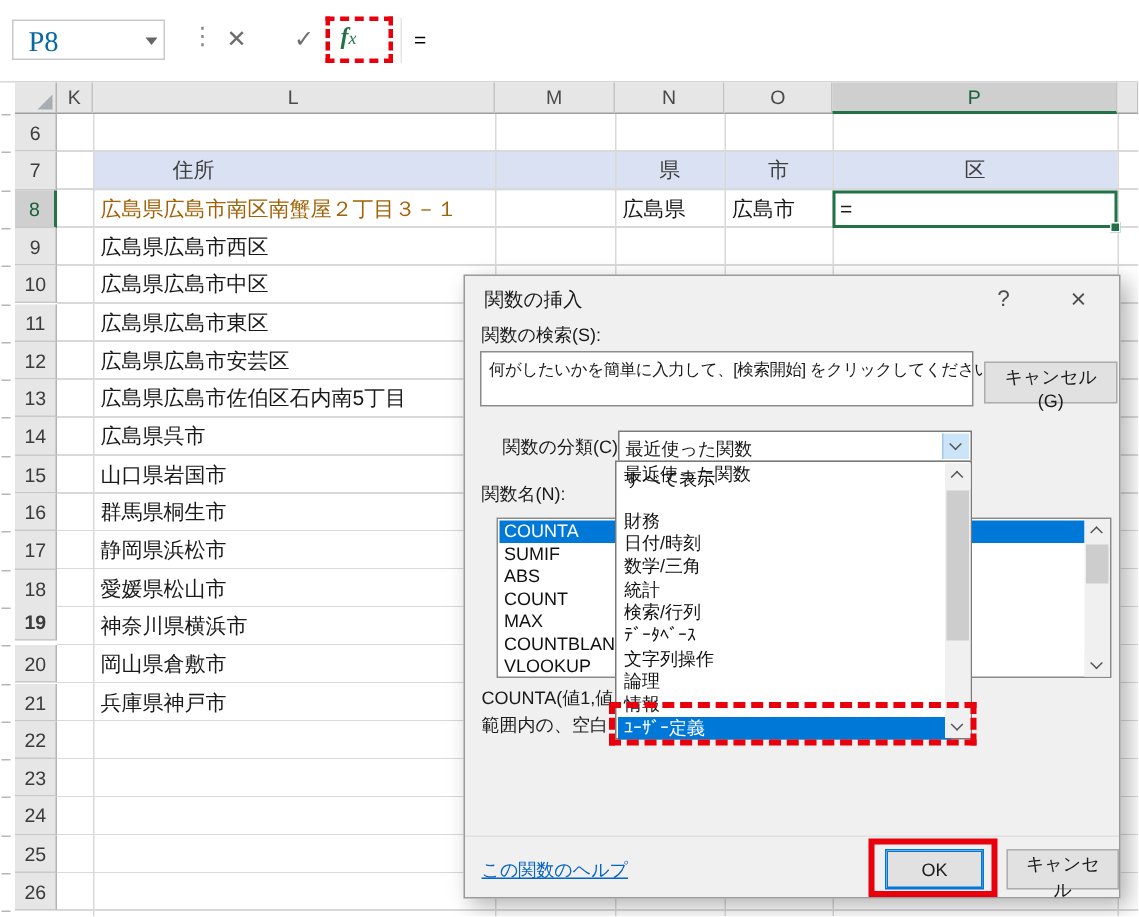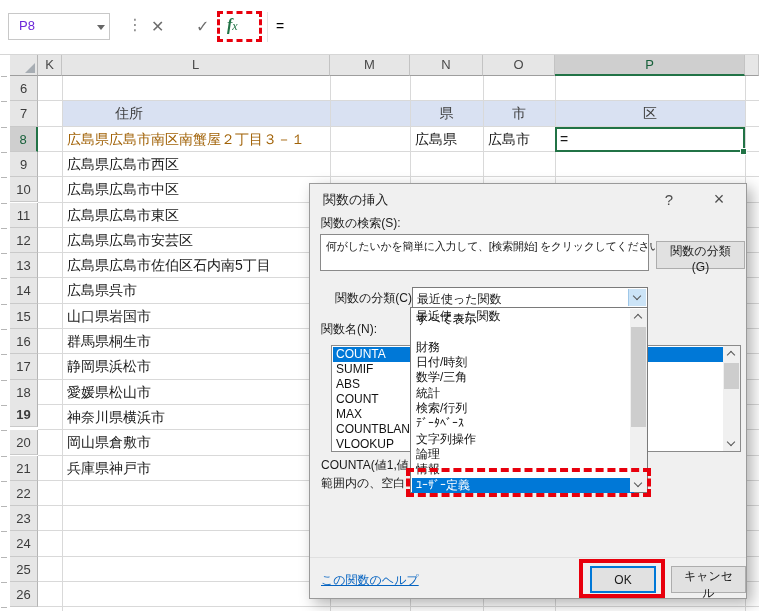--- a/index.html
+++ b/index.html
@@ -2,21 +2,21 @@
 <html><head>
 <meta charset="utf-8">
 <style>
   html,body{margin:0;padding:0;background:#fff;}
   .screen{position:relative;width:759px;height:611px;overflow:hidden;
           font-family:"Liberation Sans","DejaVu Sans",sans-serif;color:#1a1a1a;background:#fff;}
   .abs{position:absolute;}
   
   .toolbar{left:0;top:0;width:759px;height:54px;background:#fff;border-bottom:1px solid #d6d6d6;}
   .namebox{left:8px;top:13px;width:102px;height:27px;border:1px solid #c8c8c8;background:#fff;box-sizing:border-box;}
-  .namebox-text{left:10px;top:4px;font-size:13px;color:#6d28d9;}
+  .namebox-text{left:10px;top:4px;font-size:19px;color:#0369a1;font-family:Liberation Serif, serif;}
   .nb-arrow{left:88px;top:11px;width:0;height:0;border-left:4px solid transparent;border-right:4px solid transparent;border-top:5px solid #666;}
   .tb-glyph{font-size:16px;color:#6d6d6d;line-height:16px;}
   .fxwrap{left:227px;top:16px;color:#217346;font-size:16px;}
   .fx-f{font-family:"Liberation Serif","DejaVu Serif",serif;font-style:italic;font-weight:bold;}
   .fx-x{font-family:"Liberation Serif","DejaVu Serif",serif;font-style:italic;font-size:12px;}
   .fbar-divider{left:267px;top:12px;width:1px;height:30px;background:#e3e3e3;}
   .formula-text{left:276px;top:18px;font-size:14px;color:#000;}
   
   .colhdr{top:55px;height:21px;background:#e6e6e6;border-right:1px solid #c3c3c3;border-bottom:1px solid #9e9e9e;
           box-sizing:border-box;text-align:center;font-size:13px;color:#4a4a4a;line-height:20px;}
@@ -191,21 +191,21 @@
 
   <div class="abs dialog">
     <span class="abs dlg-title">関数の挿入</span>
     <span class="abs dlg-sysbtn" style="left:346px;top:6px">?</span>
     <span class="abs dlg-sysbtn" style="left:396px;top:5px;font-size:18px">×</span>
 
     <span class="abs dlg-label" style="left:11px;top:31px">関数の検索(S):</span>
     <div class="abs searchbox">
       <span class="abs searchbox-text">何がしたいかを簡単に入力して、[検索開始] をクリックしてください。</span>
     </div>
-    <button class="abs btn" style="left:346px;top:57px;width:89px;height:28px">関数の分類(G)</button>
+    <button class="abs btn" style="left:346px;top:57px;width:89px;height:28px">キャンセル(G)</button>
 
     <span class="abs dlg-label" style="left:25px;top:106px">関数の分類(C):</span>
     <div class="abs combo">
       <span class="abs combo-text">最近使った関数</span>
       <span class="abs combo-btn">
         <span class="abs chev down" style="left:5px;top:4px"></span>
       </span>
     </div>
 
     <span class="abs dlg-label" style="left:11px;top:137px">関数名(N):</span>

